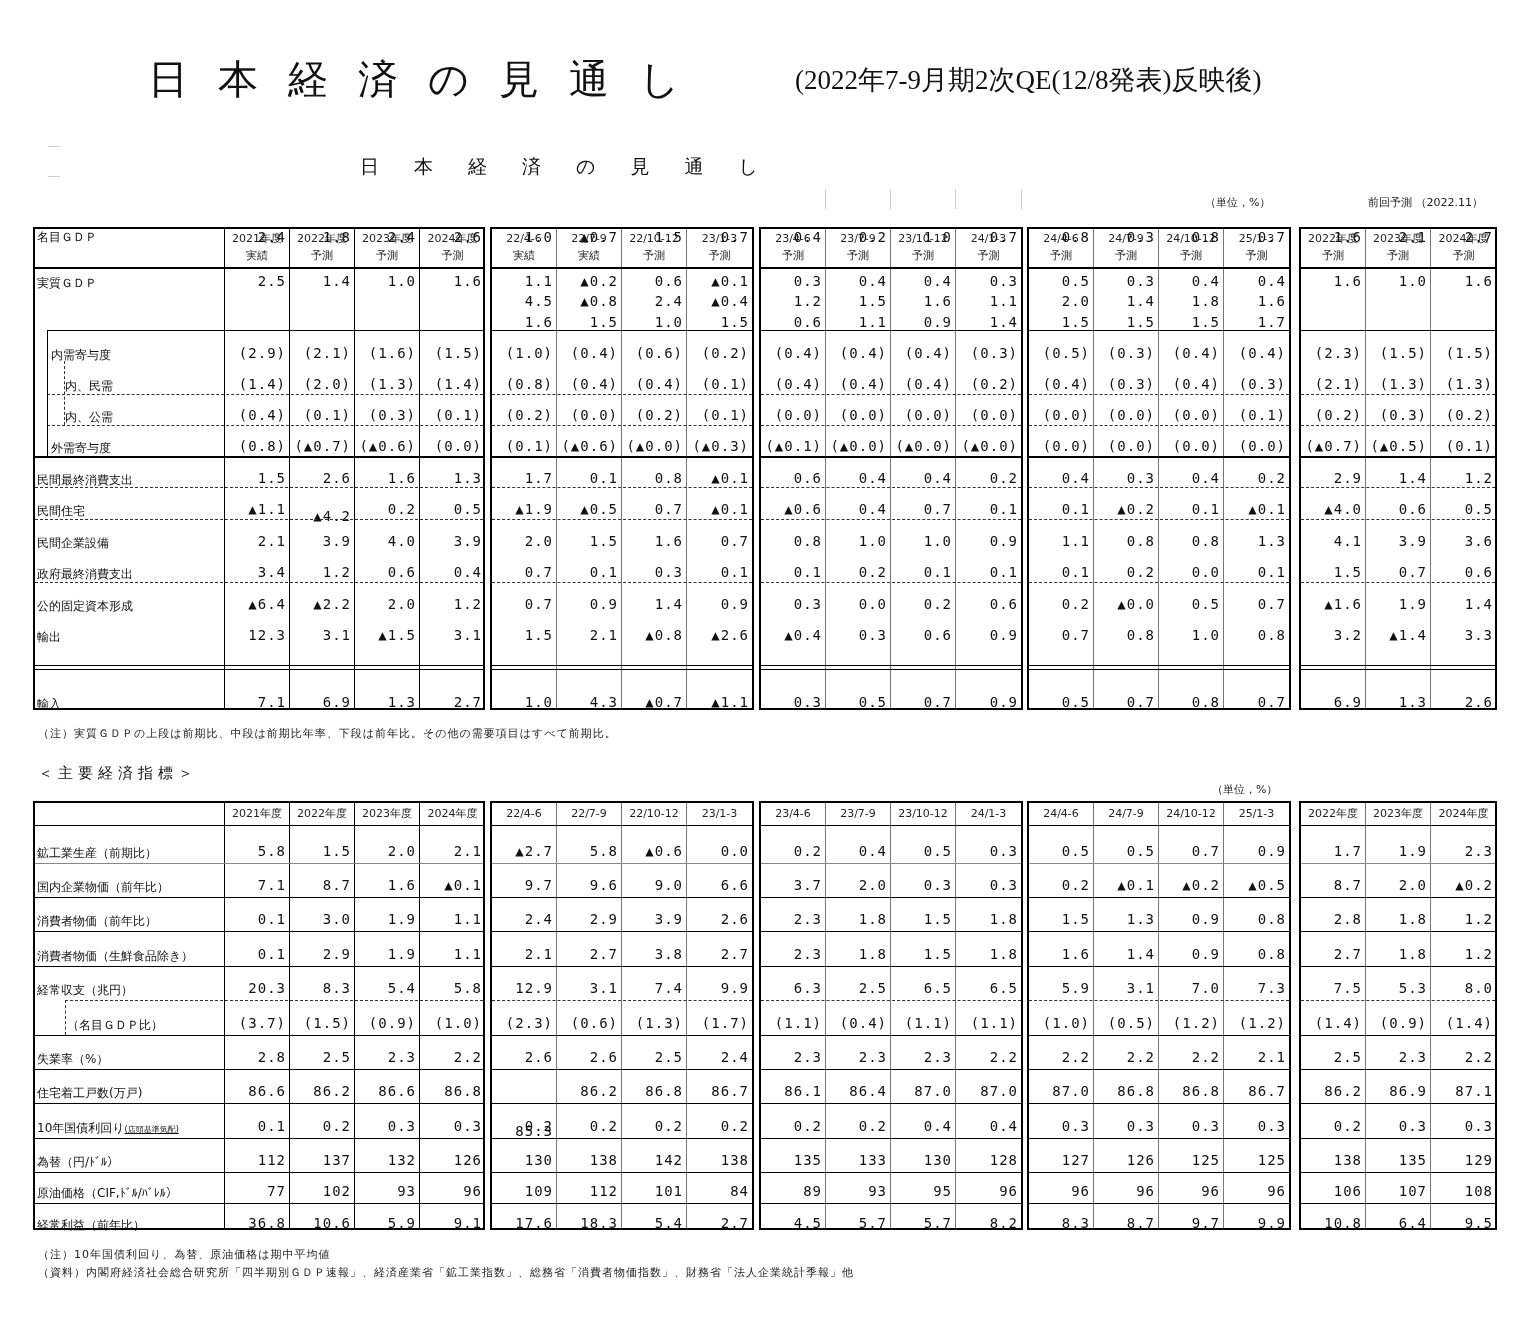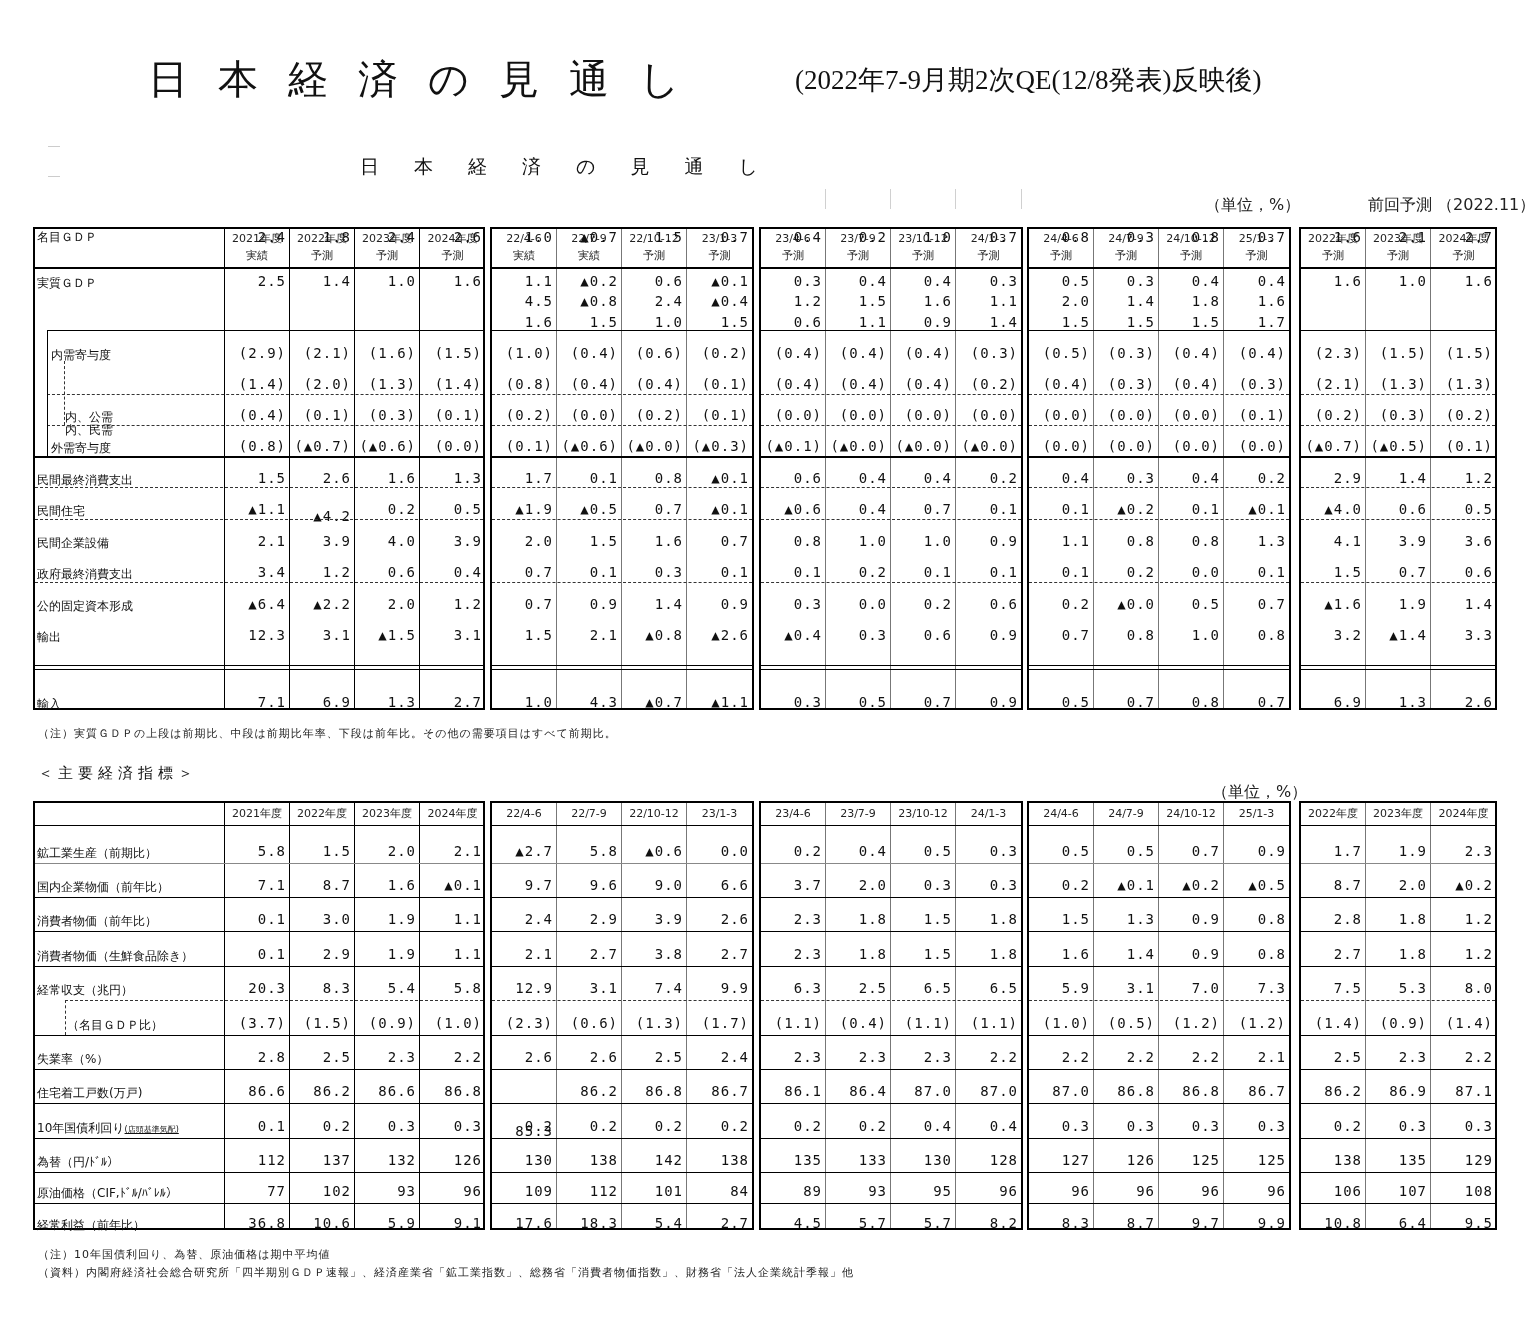--- a/index.html
+++ b/index.html
@@ -4,21 +4,21 @@
 <style>
   html, body { margin:0; padding:0; background:#fff; }
   body { width:1530px; height:1320px; position:relative; overflow:hidden;
          font-family:"DejaVu Sans", "Liberation Sans", sans-serif; color:#111; }
   .abs { position:absolute; }
   .main-title { left:148px; top:52px; font-size:40px; letter-spacing:30px; white-space:nowrap; font-weight:500; }
   .main-sub { left:795px; top:62px; font-size:27px; font-family:"Liberation Serif","DejaVu Serif",serif; white-space:nowrap;text-align:center; }
   .sub-title { left:360px; top:154px; font-size:19px; letter-spacing:35px; white-space:nowrap; }
   .faint-mark { background:#ccc; height:1px; width:12px; }
   .faint-v { background:#d0d0d0; width:1px; height:20px; }
-  .unit { font-size:16px; white-space:nowrap; color:#222; }
+  .unit { font-size:11px; white-space:nowrap; color:#222; }
   .note { font-size:11px; color:#222; white-space:nowrap; letter-spacing:1px; }
   .section-label { left:38px; top:764px; font-size:15px; letter-spacing:5px; white-space:nowrap; }
 
   
   .blk { position:absolute; border:2px solid #000; box-sizing:border-box; background:#fff; }
   .col { position:absolute; top:0; bottom:0; border-right:1px solid #777; box-sizing:border-box; }
   .col:last-child { border-right:none; }
   .hdr { position:absolute; left:0; right:0; text-align:center; font-size:11px; line-height:16px; color:#222; }
   .cell { position:absolute; right:3px; font-size:14px; white-space:nowrap; font-family:"DejaVu Sans Mono","Liberation Mono",monospace; letter-spacing:1px; }
   .lbl { position:absolute; left:3px; font-size:12px; white-space:nowrap; }
@@ -126,21 +126,21 @@
       <div class="hline-thin" style="top: 101px; left: 12px;"></div>
       <div class="hline-dot" style="top: 165px; left: 12px;"></div>
       <div class="hline-dot" style="top: 196px; left: 12px;"></div>
       <div class="hline" style="top: 227px;"></div>
       <div class="hline-dot" style="top: 258px;"></div>
       <div class="hline-dot" style="top: 290px;"></div>
       <div class="hline-dot" style="top: 353px;"></div>
       <div class="hline-dbl" style="top: 436px;"></div>
       <div class="lbl" style="left: 2px; top: 46px;">実質ＧＤＰ</div>
       <div class="lbl" style="left: 16px; top: 118px;">内需寄与度</div>
-      <div class="lbl" style="left: 30px; top: 149px; margin-top: 44px;">内、民需</div>
+      <div class="lbl" style="left: 30px; top: 149px;">内、民需</div>
       <div class="lbl" style="left: 30px; top: 180px;">内、公需</div>
       <div class="lbl" style="left: 16px; top: 211px;">外需寄与度</div>
       <div class="lbl" style="left: 2px; top: 243px;">民間最終消費支出</div>
       <div class="lbl" style="left: 2px; top: 274px;">民間住宅</div>
       <div class="lbl" style="left: 2px; top: 306px;">民間企業設備</div>
       <div class="lbl" style="left: 2px; top: 337px;">政府最終消費支出</div>
       <div class="lbl" style="left: 2px; top: 369px;">公的固定資本形成</div>
       <div class="lbl" style="left: 2px; top: 400px;">輸出</div>
       <div class="lbl" style="left: 2px; top: 467px;">輸入</div>
       <div class="lbl" style="left: 2px;">名目ＧＤＰ</div>

